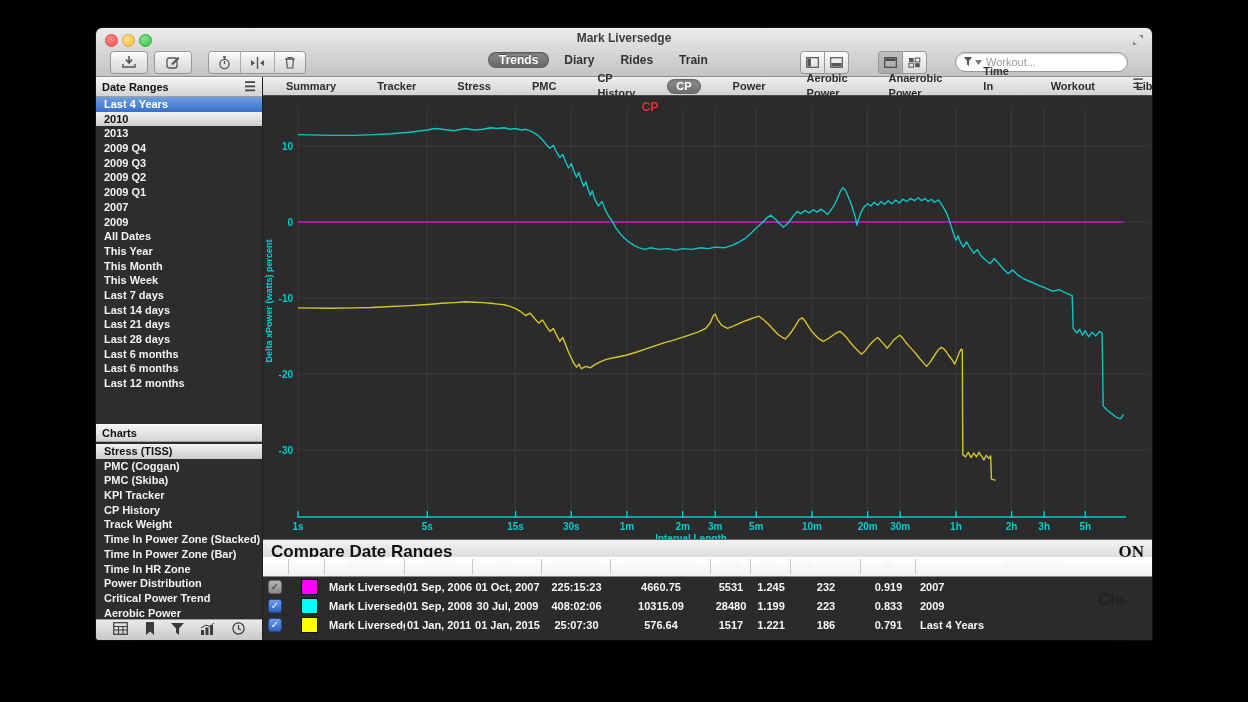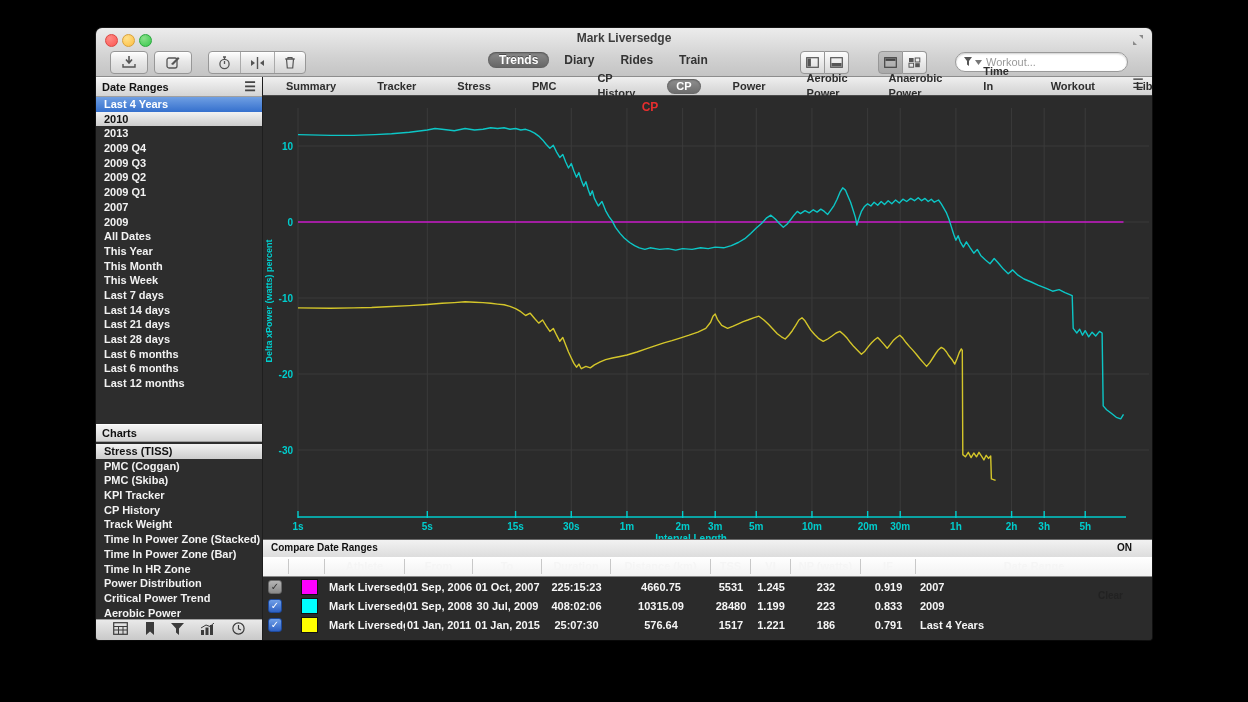--- a/index.html
+++ b/index.html
@@ -64,24 +64,24 @@
   #tabbar{position:absolute;left:0;top:0;width:100%;height:19px;
           background:linear-gradient(#efefef,#d2d2d2);border-bottom:1px solid #4a4a4a;
           display:flex;align-items:center;padding-left:14px;box-sizing:border-box;}
   .tab{font-size:11px;font-weight:bold;color:#2e2e2e;margin-right:23px;padding:0 9px;border-radius:9px;line-height:15px;}
   .tab.sel{background:linear-gradient(#909090,#6b6b6b);color:#fff;box-shadow:inset 0 1px 2px rgba(0,0,0,.4);}
   #tab-burger{position:absolute;right:8px;top:2px;color:#333;font-size:13px;}
   #chart-wrap{position:absolute;left:0;top:19px;width:890px;height:443px;background:#2b2b2b;}
   
   #cmp-header{position:absolute;left:0;top:462px;width:100%;height:30px;box-sizing:border-box;
               background:linear-gradient(#f2f2f2,#cfcfcf);border-top:1px solid #6a6a6a;border-bottom:1px solid #9f9f9f;
-              font-size:10px;font-weight:bold;color:#111;}
+              font-size:17px;font-weight:bold;color:#111;}
   #cmp-title{position:absolute;left:8px;top:2px;}
   #cmp-clear{position:absolute;right:26px;top:2px;width:28px;overflow:hidden;white-space:nowrap;color:#222;margin-top:48px;}
-  #cmp-on{position:absolute;right:20px;top:2px;color:#111;}
+  #cmp-on{position:absolute;right:8px;top:2px;color:#111;font-family:Liberation Serif, serif;}
   .cmp-row{display:grid;grid-template-columns:26px 36px 80px 68px 69px 69px 100px 40px 40px 70px 55px 1fr;
            height:19px;align-items:center;font-size:11px;}
   #cmp-cols{position:absolute;left:0;top:480px;width:100%;background:linear-gradient(#ffffff,#f2f2f2);
             border-bottom:1px solid #888;color:#111;font-weight:bold;}
   #cmp-cols .cell{text-align:center;border-right:1px solid #c8c8c8;height:15px;line-height:15px;}
   #cmp-cols .cell:last-child{border-right:none;}
   #cmp-rows{position:absolute;left:0;top:500px;width:100%;}
   .cmp-row .cell{text-align:center;color:#f5f5f5;font-weight:bold;white-space:nowrap;overflow:hidden;}
   .cmp-row .cell.l{text-align:left;padding-left:4px;}
   .cb{width:12px;height:12px;border-radius:3px;margin-left:5px;display:flex;align-items:center;justify-content:center;

